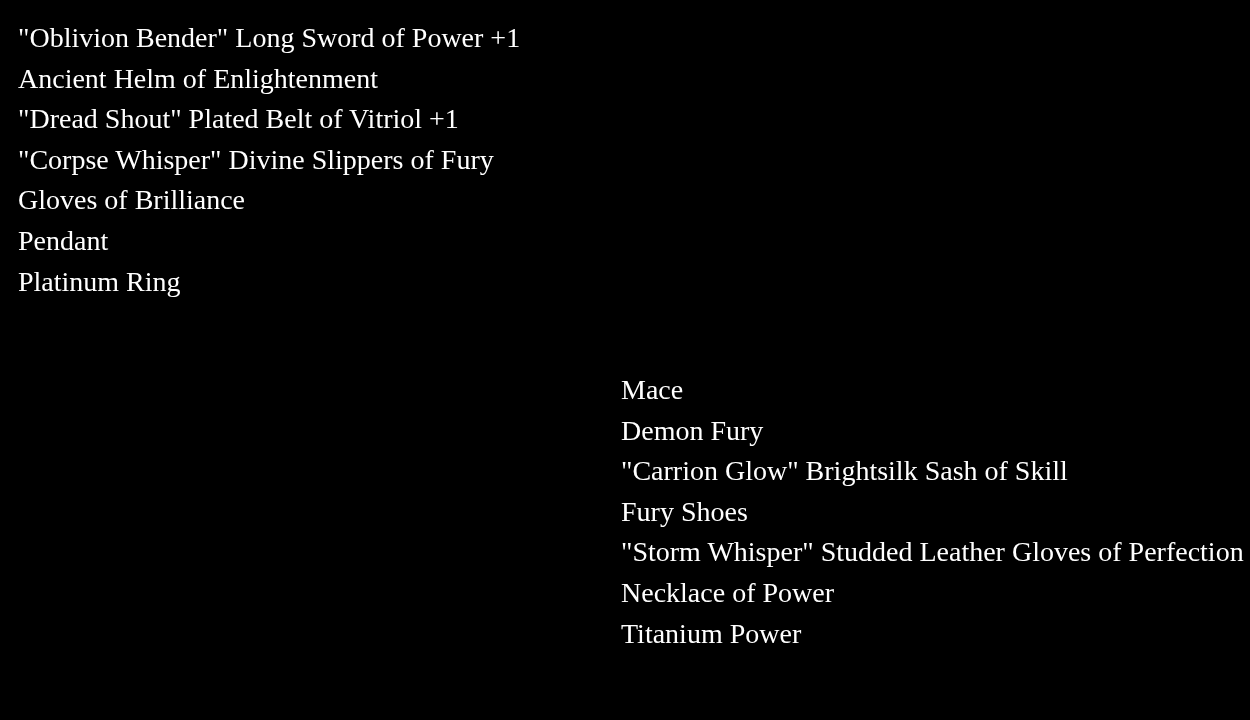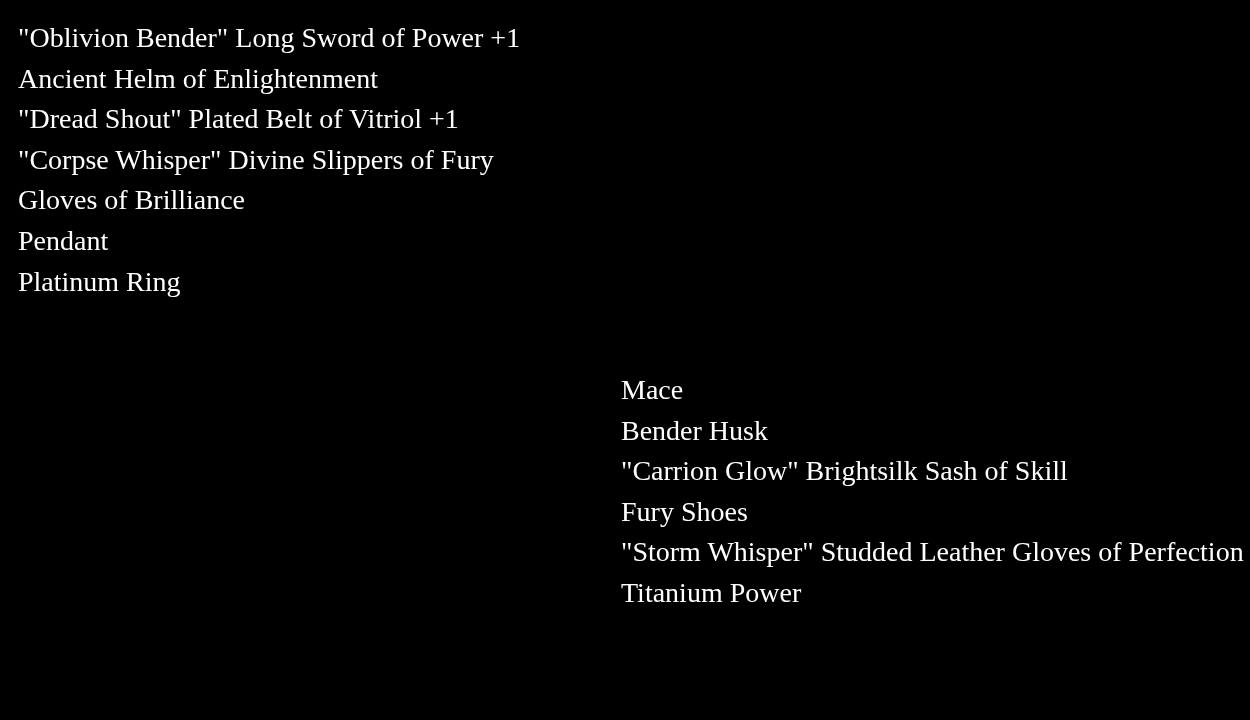--- a/index.html
+++ b/index.html
@@ -40,18 +40,19 @@
     <span class="item-text">"Oblivion Bender" Long Sword of Power +1</span>
     <span class="item-text">Ancient Helm of Enlightenment</span>
     <span class="item-text">"Dread Shout" Plated Belt of Vitriol +1</span>
     <span class="item-text">"Corpse Whisper" Divine Slippers of Fury</span>
     <span class="item-text">Gloves of Brilliance</span>
     <span class="item-text">Pendant</span>
     <span class="item-text">Platinum Ring</span>
   </div>
 <div class="right-column" id="right-col">
     <span class="item-text">Mace</span>
-    <span class="item-text">Bender Husk</span>
+    <span class="item-text">Demon Fury</span>
     <span class="item-text">"Carrion Glow" Brightsilk Sash of Skill</span>
     <span class="item-text">Fury Shoes</span>
     <span class="item-text">"Storm Whisper" Studded Leather Gloves of Perfection</span>
+    <span class="item-text">Necklace of Power</span>
     <span class="item-text">Titanium Power</span>
   </div>
 
 </body></html>

